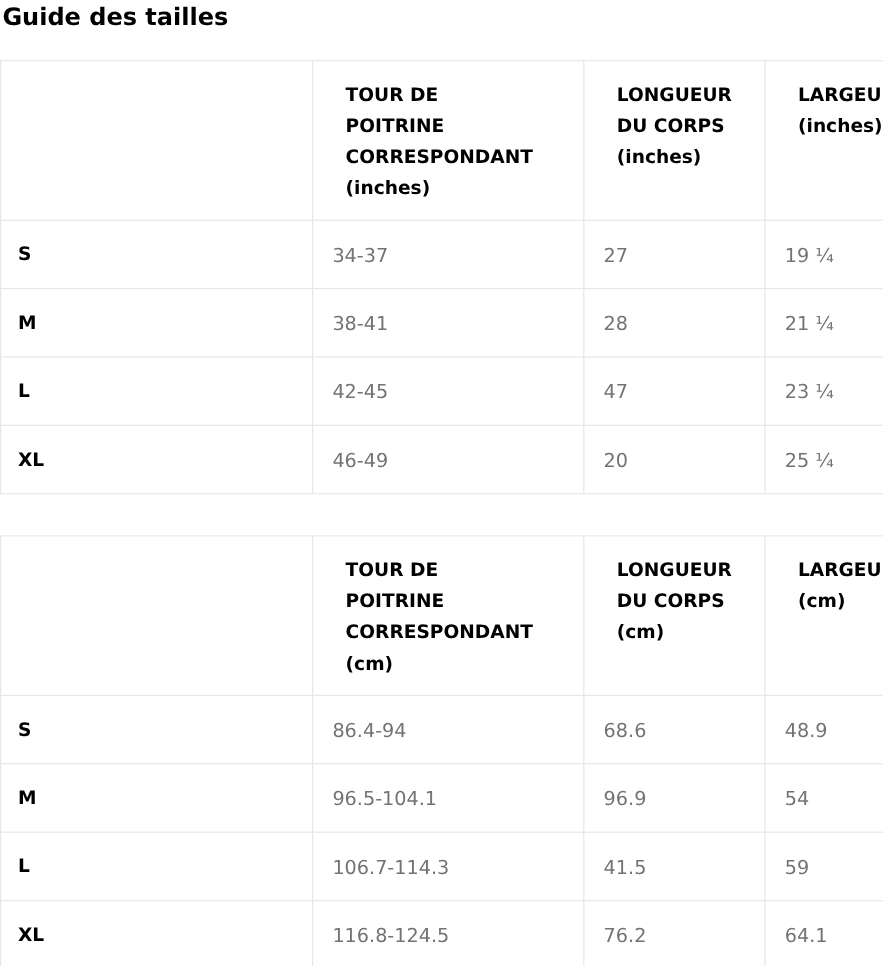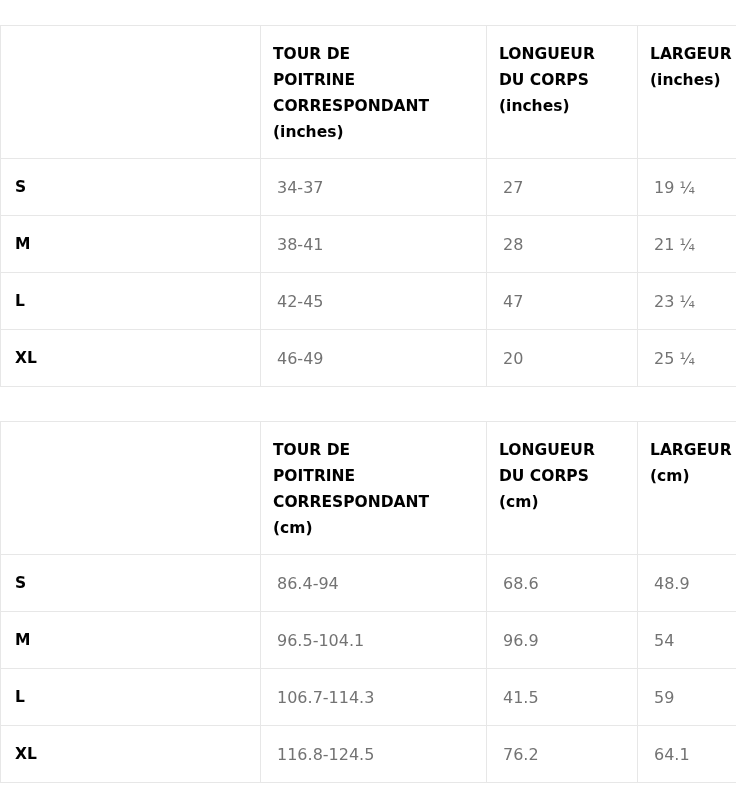--- a/index.html
+++ b/index.html
@@ -46,21 +46,21 @@
   .size-table td {
     border: 1px solid #e7e7e7;
     box-sizing: border-box;
   }
   .size-table thead tr {
     height: 133px;
   }
   .size-table th {
     text-align: left;
     vertical-align: top;
-    padding: 15px 16px 12px 12px;
+    padding: 15px 16px 12px 27px;
     font-size: 15.5px;
     font-weight: bold;
     line-height: 26px;
     white-space: pre-line;
     color: #000000;
   }
   .size-table tbody tr {
     height: 57px;
   }
   .size-table td {
@@ -75,20 +75,21 @@
     font-size: 15.5px;
     font-weight: bold;
     color: #000000;
   }
 </style>
 </head>
 <body>
 
 <div class="page">
 
+  <h1 class="title">Guide des tailles</h1>
 
   <div class="table-wrap">
     <table class="size-table">
       <colgroup>
         <col class="c1">
           <col class="c2">
           <col class="c3">
           <col class="c4">
       </colgroup>
       <thead>

